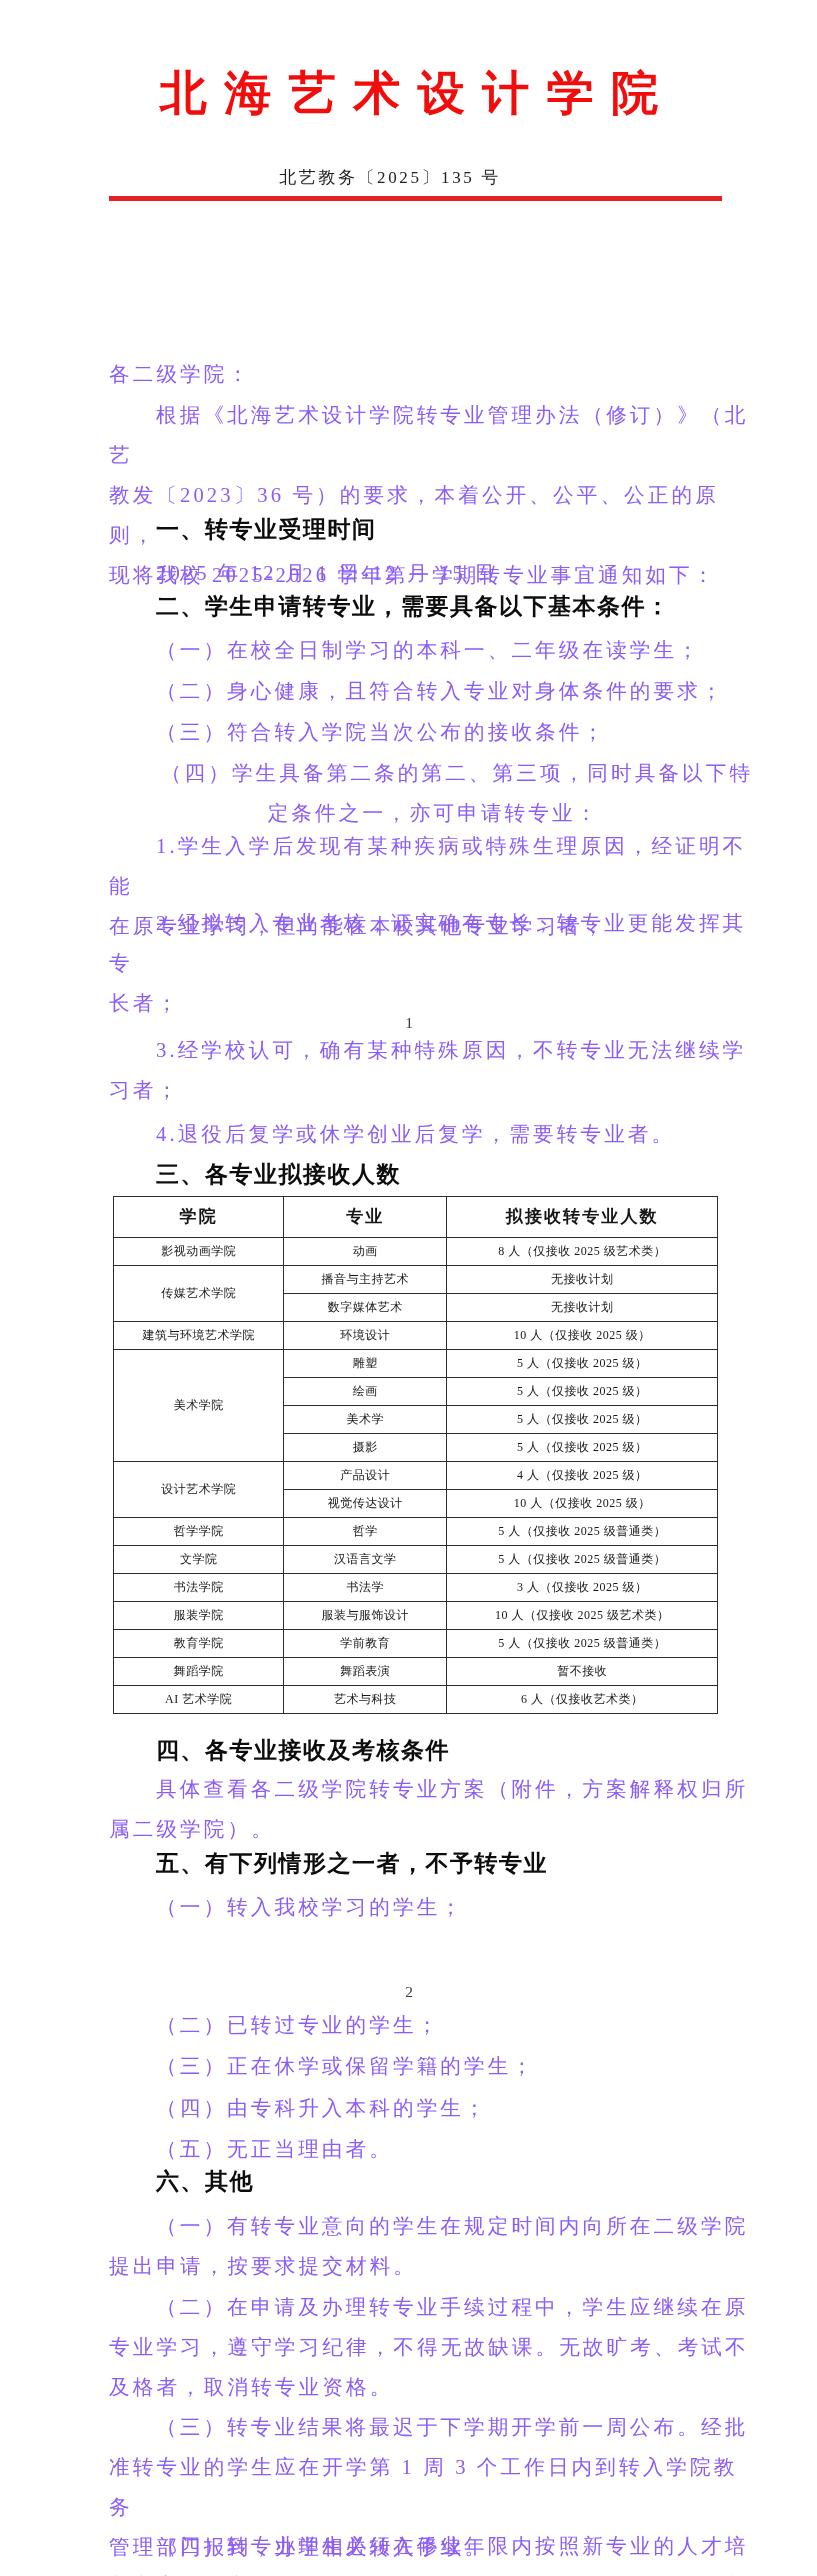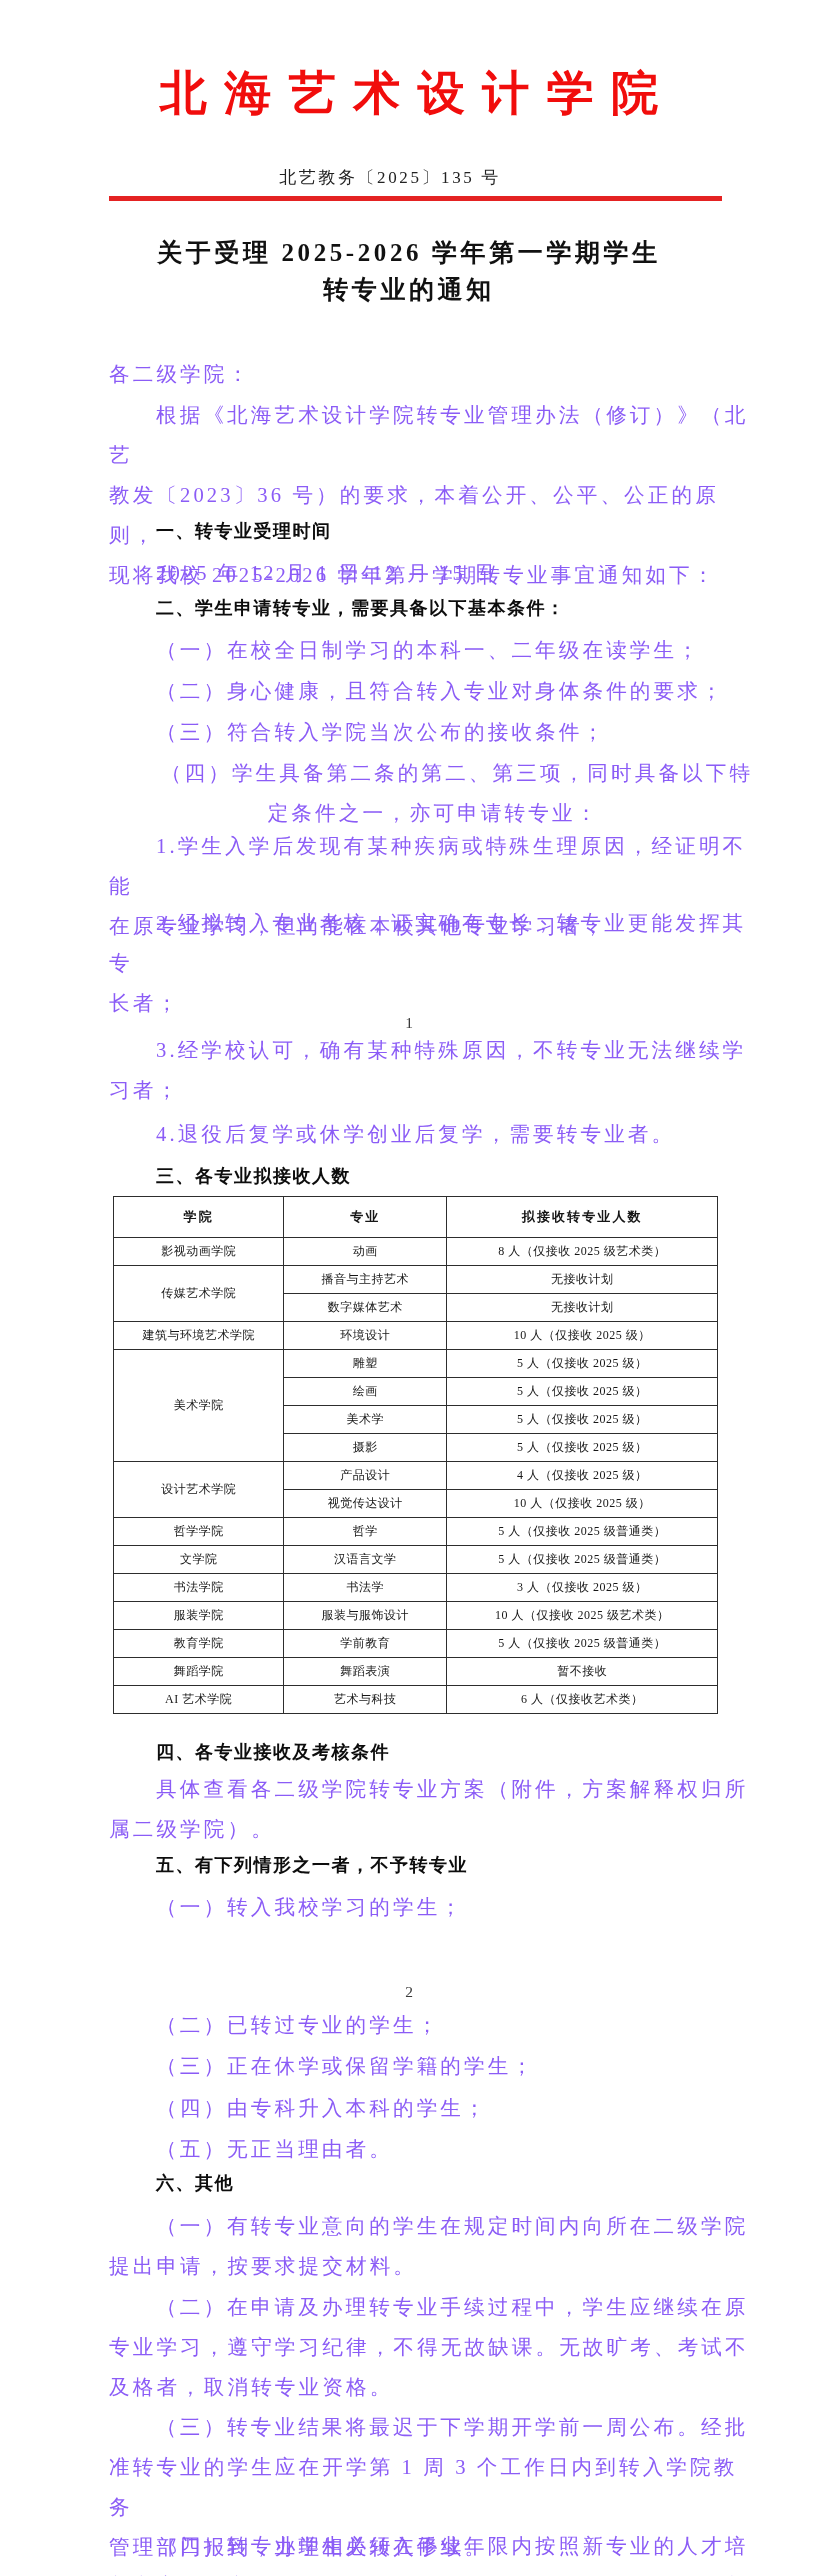--- a/index.html
+++ b/index.html
@@ -41,41 +41,41 @@
     color:#111;
   }
   .para{
     position:absolute;left:109px;width:649px;
     font-size:20.6px;line-height:40px;letter-spacing:3.1px;
     white-space:pre-line;
     color:#8b5cf6;
   }
   .para.indent{text-indent:47px;}
   .para.heading{
-    font-family:Liberation Serif, serif;
+    font-family:Liberation Mono, monospace;
     font-weight:bold;
-    font-size:18px;letter-spacing:1.5px;
+    font-size:23px;letter-spacing:1.5px;
     color:#0d0d0d;
   }
   .quota-table{
     position:absolute;top:1196px;left:113px;
     width:605px;
     border-collapse:collapse;table-layout:fixed;
     font-family:"Liberation Serif","DejaVu Serif",serif;
     color:#161616;
   }
   .quota-table th,.quota-table td{
     border:1px solid #2d2d2d;
     text-align:center;vertical-align:middle;
     padding:0 2.1px;line-height:1.15;
     overflow:hidden;
   }
   .quota-table thead tr{height:41px;}
   .quota-table tbody tr{height:28px;}
-  .quota-table th{font-size:13px;font-weight:bold;letter-spacing:2.1px;}
+  .quota-table th{font-size:17px;font-weight:bold;letter-spacing:2.1px;}
   .quota-table td{font-size:12px;letter-spacing:0.5px;}
   .col-college{width:28.2%;}
   .col-major{width:27%;}
   .col-quota{width:44.8%;}
   .page-number{
     position:absolute;left:0;width:818px;
     text-align:center;
     font-size:15.5px;line-height:29px;
     color:#3a3a3a;
   }
@@ -84,24 +84,20 @@
 <body>
 
 <div class="page">
 
   <div class="school-name">北海艺术设计学院</div>
 
   <div class="doc-number">北艺教务〔2025〕135 号</div>
 
   <div class="red-divider"></div>
 
-  <div class="doc-title">
-    <div>关于受理 2025-2026 学年第一学期学生</div>
-    <div>转专业的通知</div>
-  </div>
 
   <div id="paragraphs">
       <div class="para" style="top: 354px;">各二级学院：</div>
       <div class="para indent" style="top: 395px;">根据《北海艺术设计学院转专业管理办法（修订）》（北艺
 教发〔2023〕36 号）的要求，本着公开、公平、公正的原则，
 现将我校 2025-2026 学年第一学期转专业事宜通知如下：</div>
       <div class="para indent heading" style="top: 511px;">一、转专业受理时间</div>
       <div class="para indent" style="top: 553px;">2025 年 12 月 1 日-12 月 15 日</div>
       <div class="para indent heading" style="top: 588px;">二、学生申请转专业，需要具备以下基本条件：</div>
       <div class="para indent" style="top: 630px;">（一）在校全日制学习的本科一、二年级在读学生；</div>

